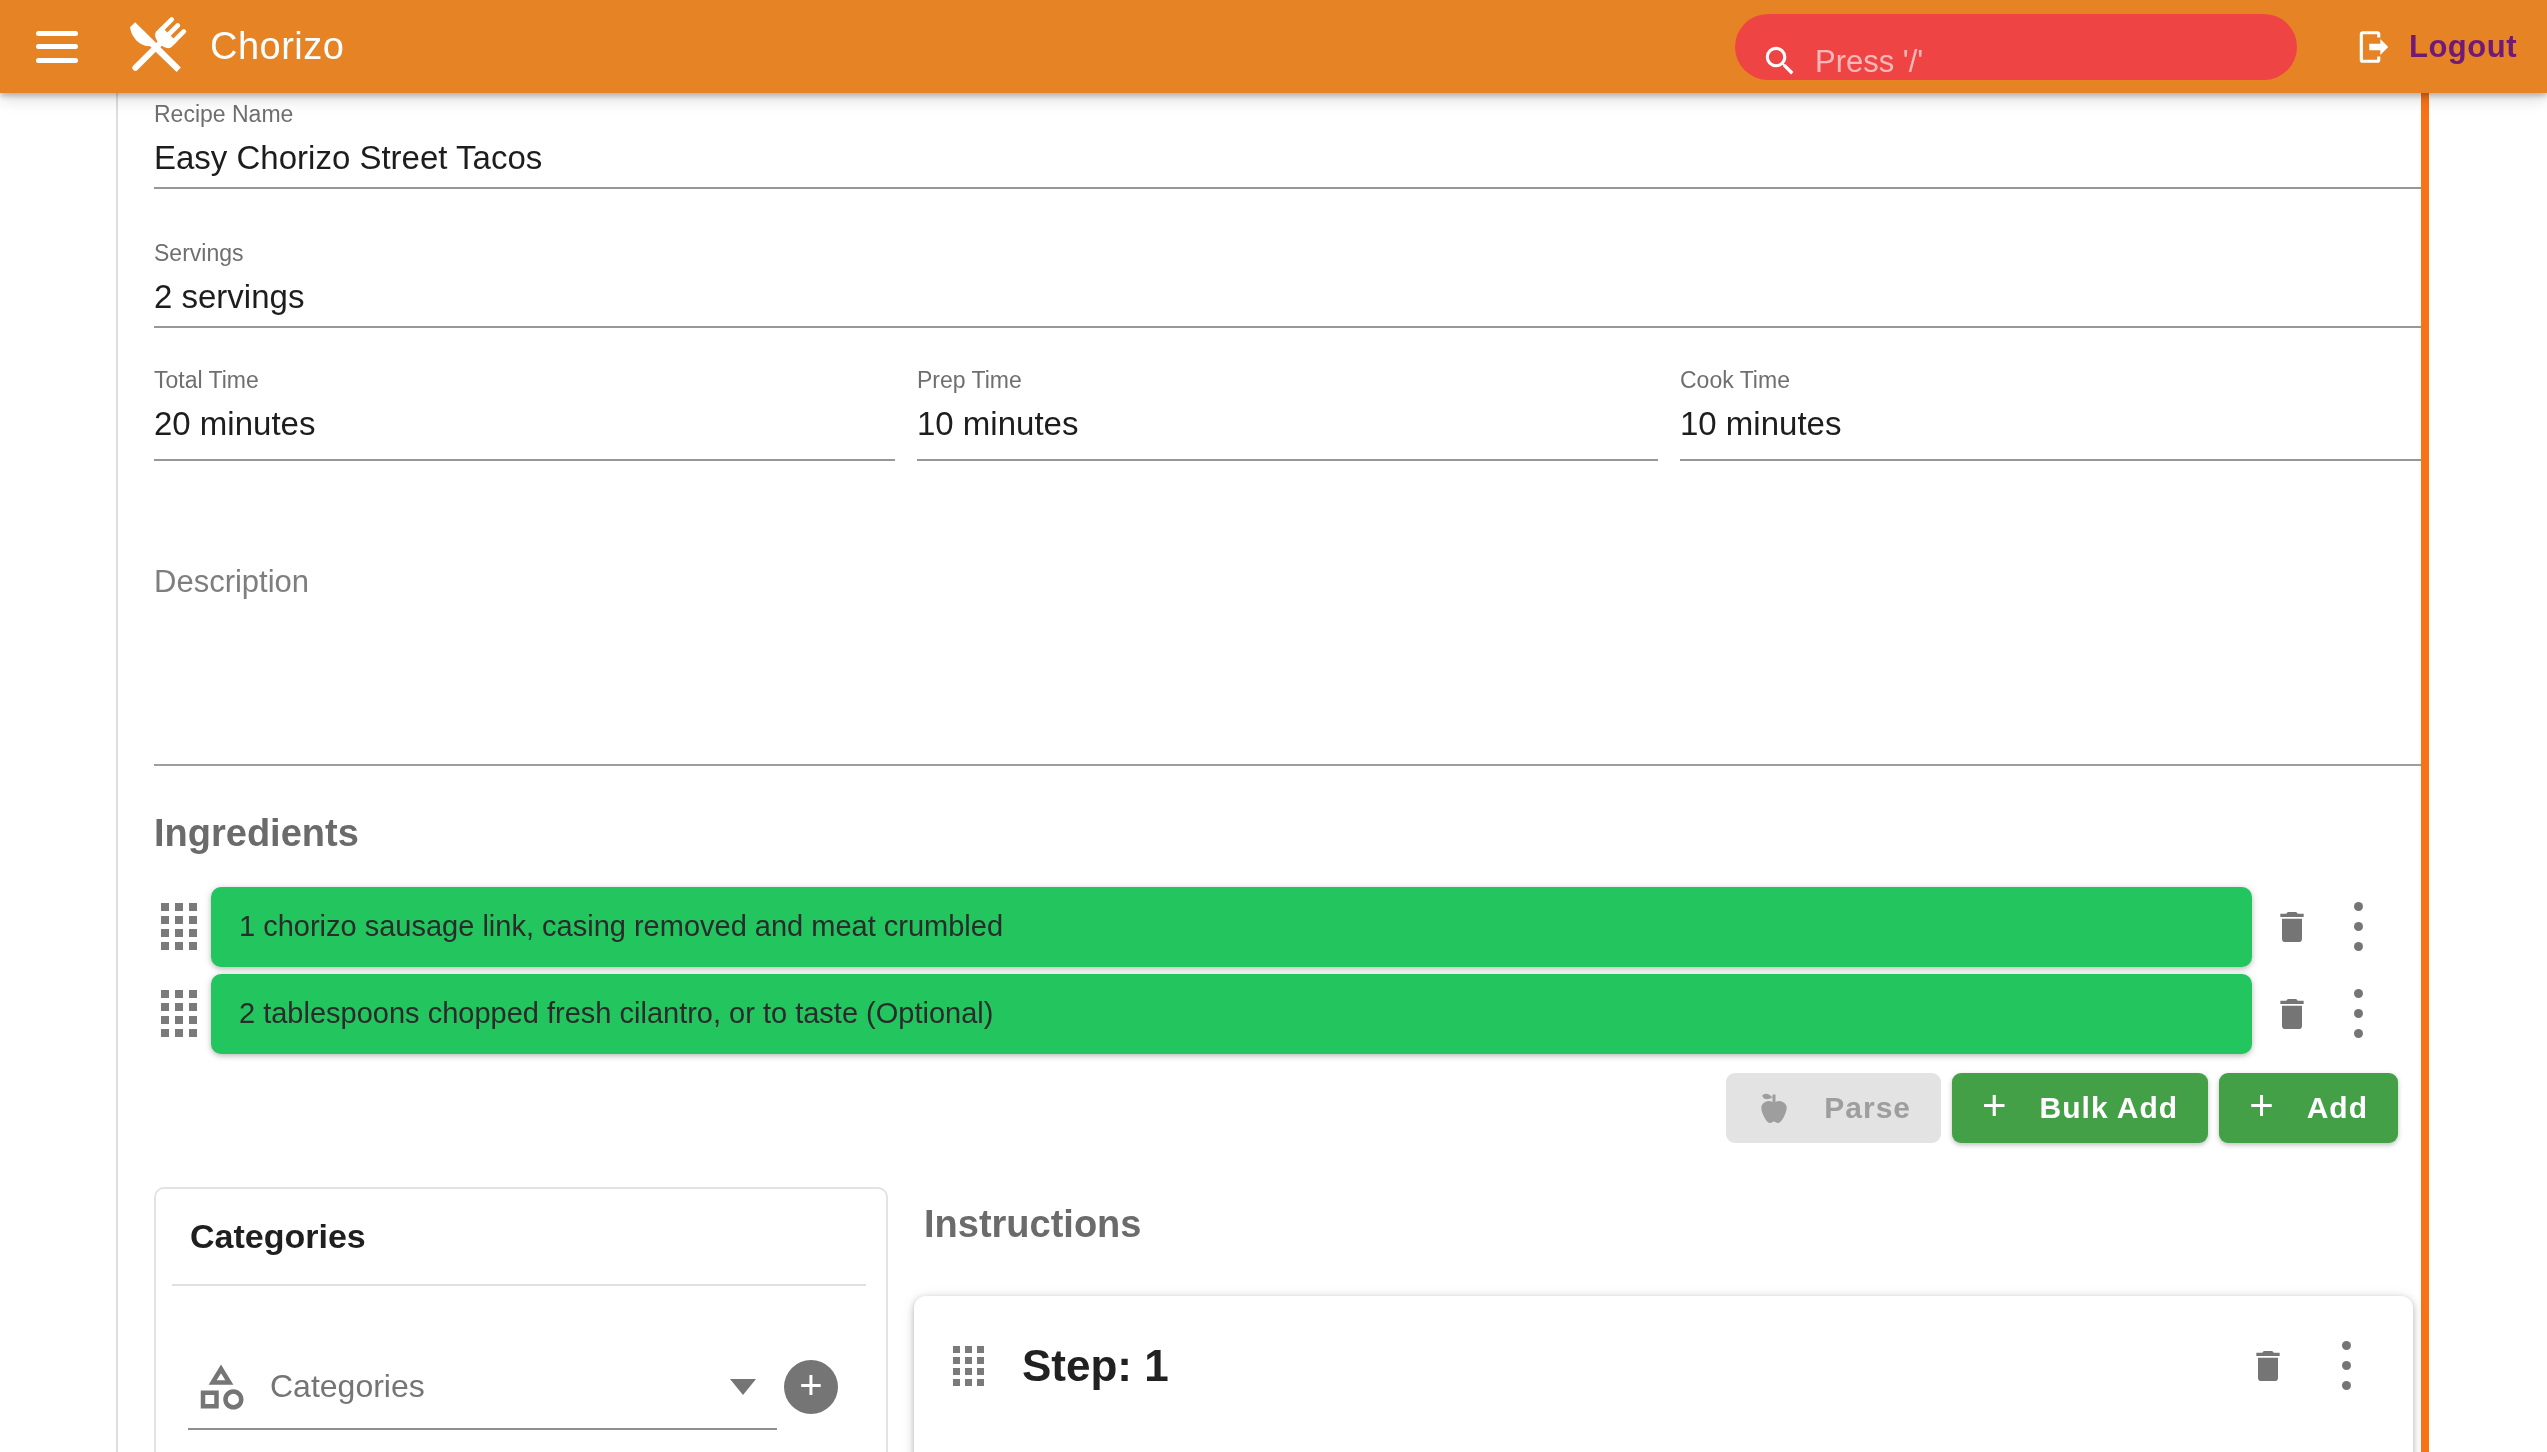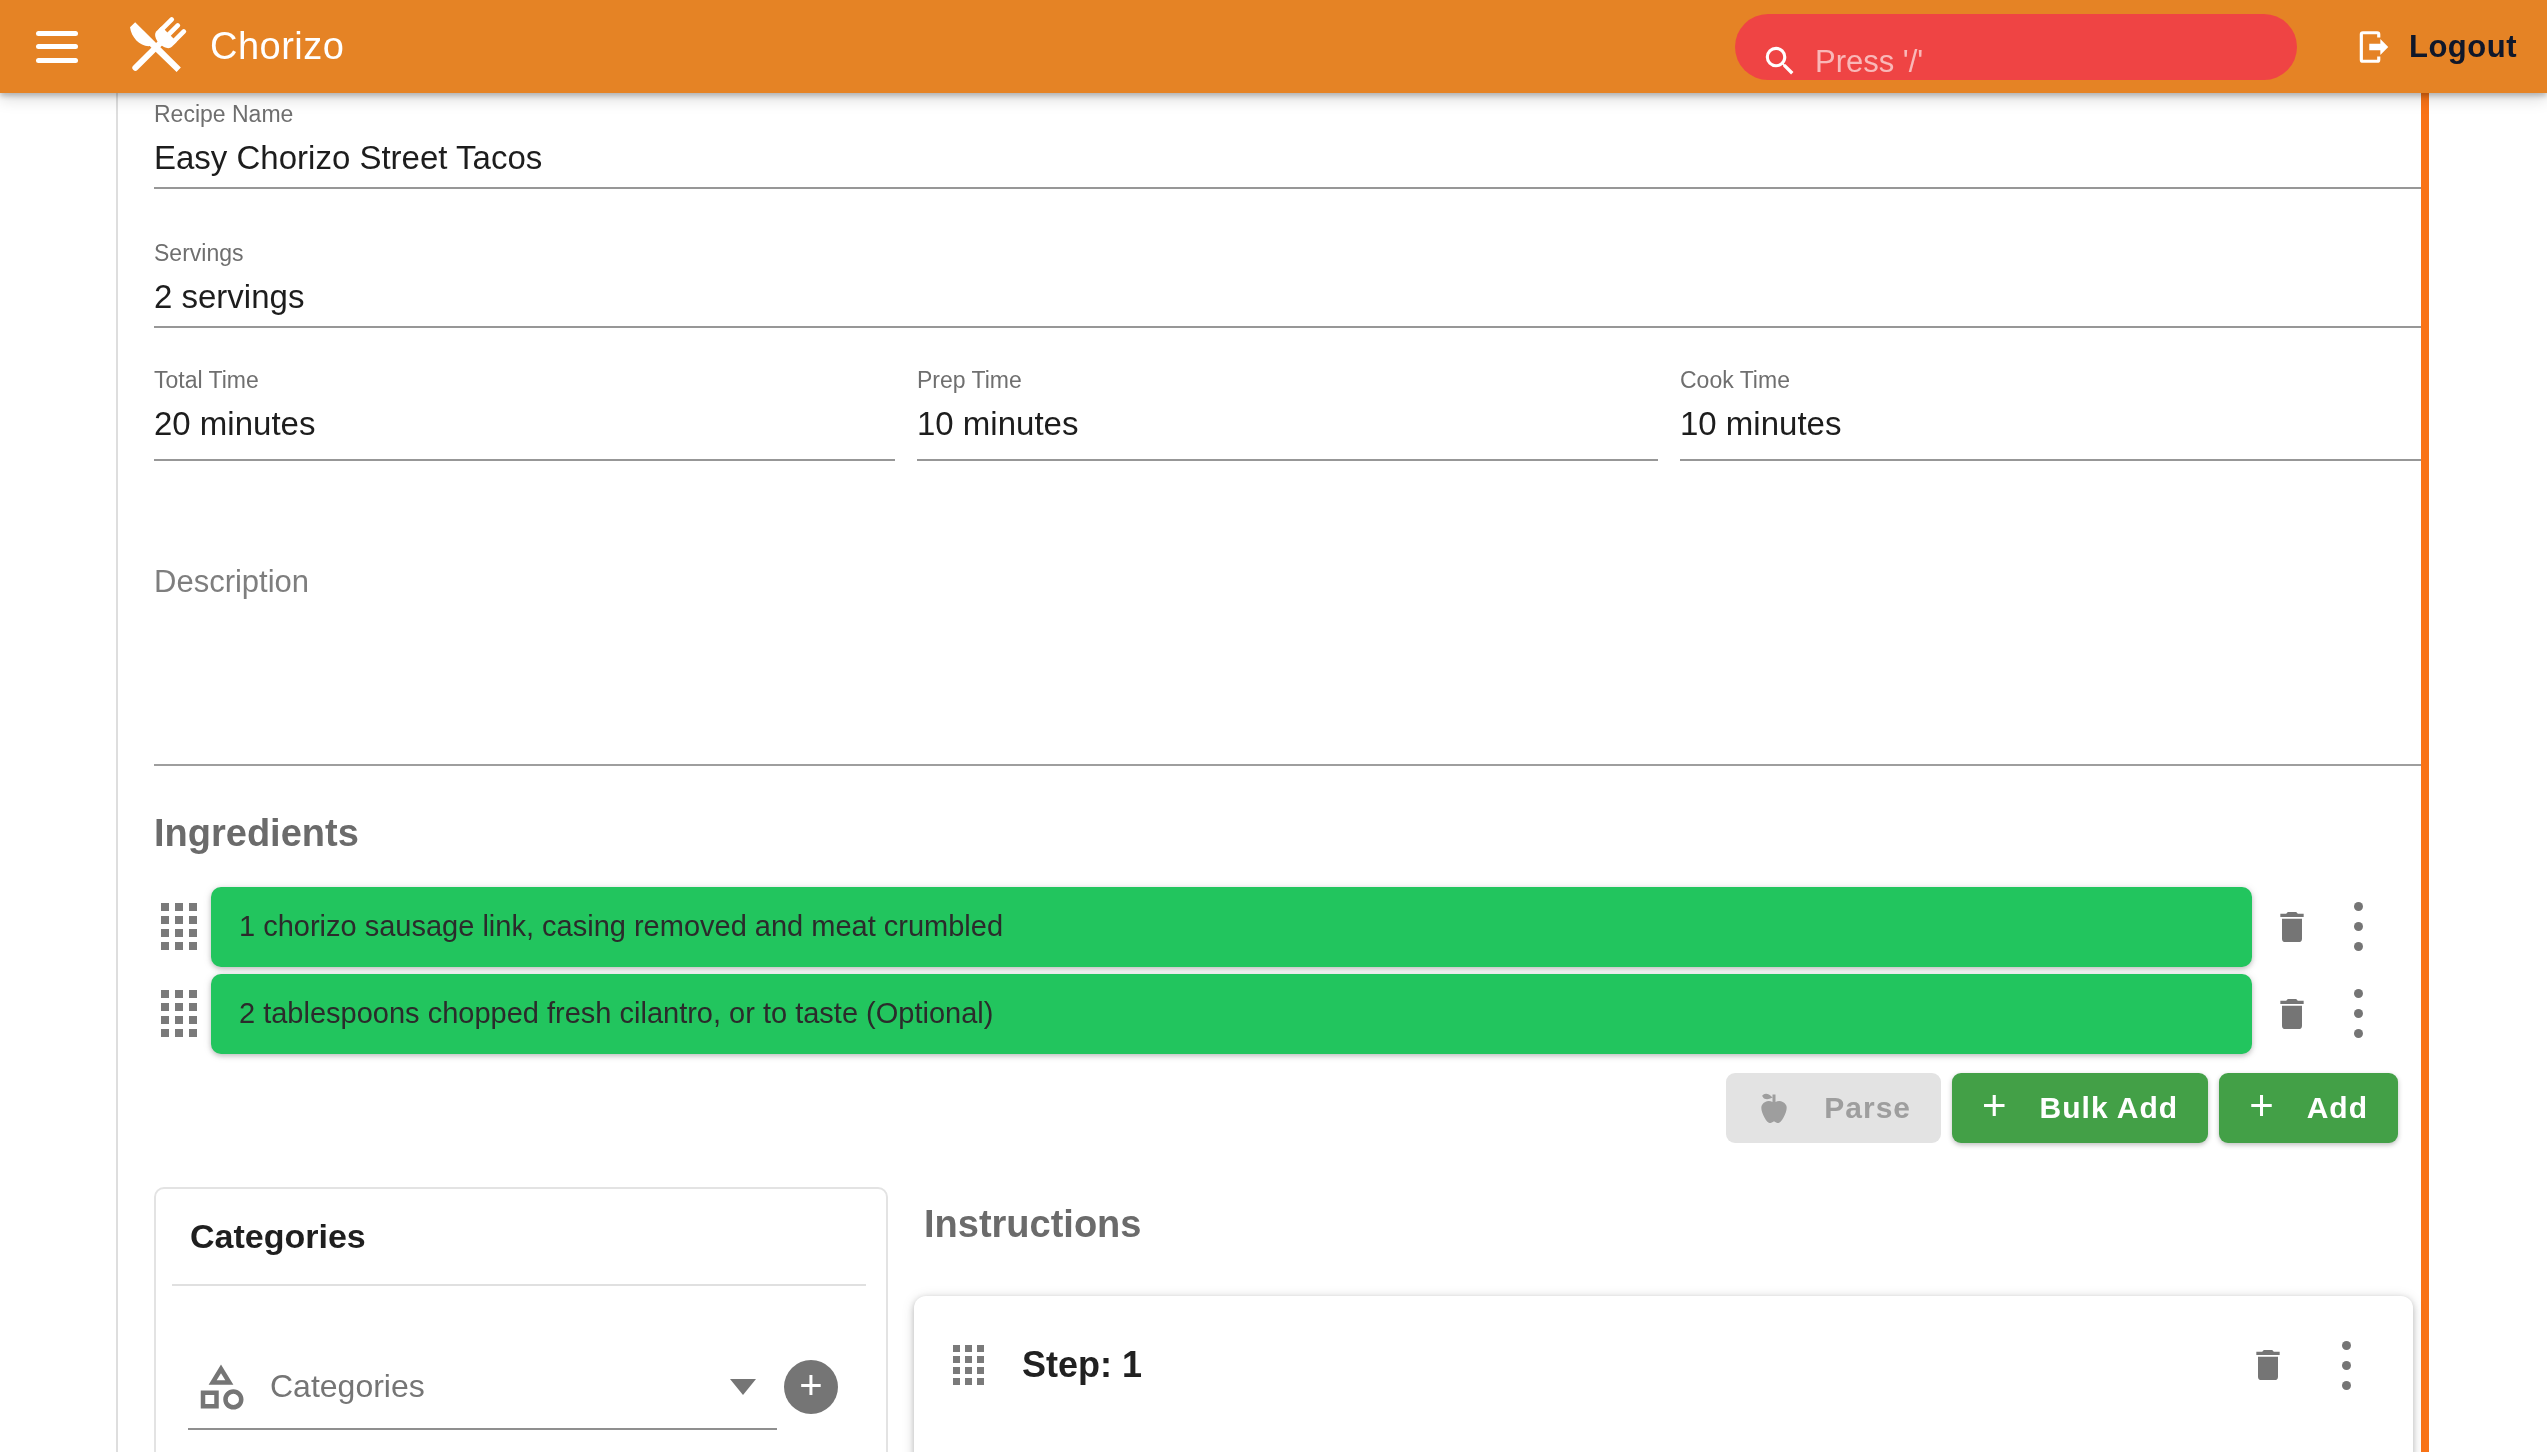--- a/index.html
+++ b/index.html
@@ -17,21 +17,21 @@
   .hamburger { width:42px; height:32px; display:flex; flex-direction:column; justify-content:space-between; cursor:pointer; }
   .hamburger span { display:block; height:5px; background:#fff; border-radius:3px; }
   .logo { margin-left:40px; width:76px; height:76px; }
   .app-title { color:#fff; font-size:38px; font-weight:500; margin-left:16px; letter-spacing:0.5px; }
   .bar-spacer { flex:1; }
   .search-pill {
     width:562px; height:66px; border-radius:40px; background:#ef4444;
     display:flex; align-items:flex-end; padding:0 26px; margin-right:48px;
   }
   .search-placeholder { color:rgba(255,255,255,.62); font-size:31px; margin-left:16px; }
-  .logout-btn { display:flex; align-items:center; color:#0f172a; font-size:31px; font-weight:bold; letter-spacing:0.5px; padding:0 10px; cursor:pointer; }
+  .logout-btn { display:flex; align-items:center; color:#701a75; font-size:31px; font-weight:bold; letter-spacing:0.5px; padding:0 10px; cursor:pointer; }
   .logout-btn svg { margin-right:16px; }
 
   
   .content {
     position:absolute; top:93px; left:116px; width:2313px; height:1360px;
     border-left:2px solid #DEDEDE; border-right:8px solid #f97316;
     padding:7px 0 0 36px; background:#fff;
   }
   .field .f-label { font-size:23px; color:#6F6F6F; line-height:28px; }
   .field .f-value { font-size:33px; color:#1D1D1D; line-height:44px; margin-top:8px; }
@@ -91,21 +91,21 @@
   .select-underline { border:none; border-top:2px solid #8F8F8F; margin:14px 109px 0 32px; }
 
   .right-col { flex:1; margin-left:26px; }
   .instructions-heading { margin-top:16px; margin-left:10px; }
   .step-card {
     margin:50px 8px 0 0; height:398px; background:#fff; border-radius:12px;
     box-shadow:0 2px 6px rgba(0,0,0,.22), 0 2px 14px rgba(0,0,0,.12);
     padding:45px 30px 0 32px;
   }
   .step-head { display:flex; align-items:center; }
-  .step-title { font-size:36px; font-weight:bold; color:#212121; margin-left:24px; }
+  .step-title { font-size:44px; font-weight:bold; color:#212121; margin-left:24px; }
   .step-head .spacer { flex:1; }
   .step-head .kebab { margin-right:24px; margin-left:46px; }
   .step-text { margin-top:62px; font-size:31px; color:#1C1C1C; margin-left:2px; }
 </style>
 </head>
 <body>
 
 <header class="app-bar">
   <div class="hamburger">
       <span></span>

